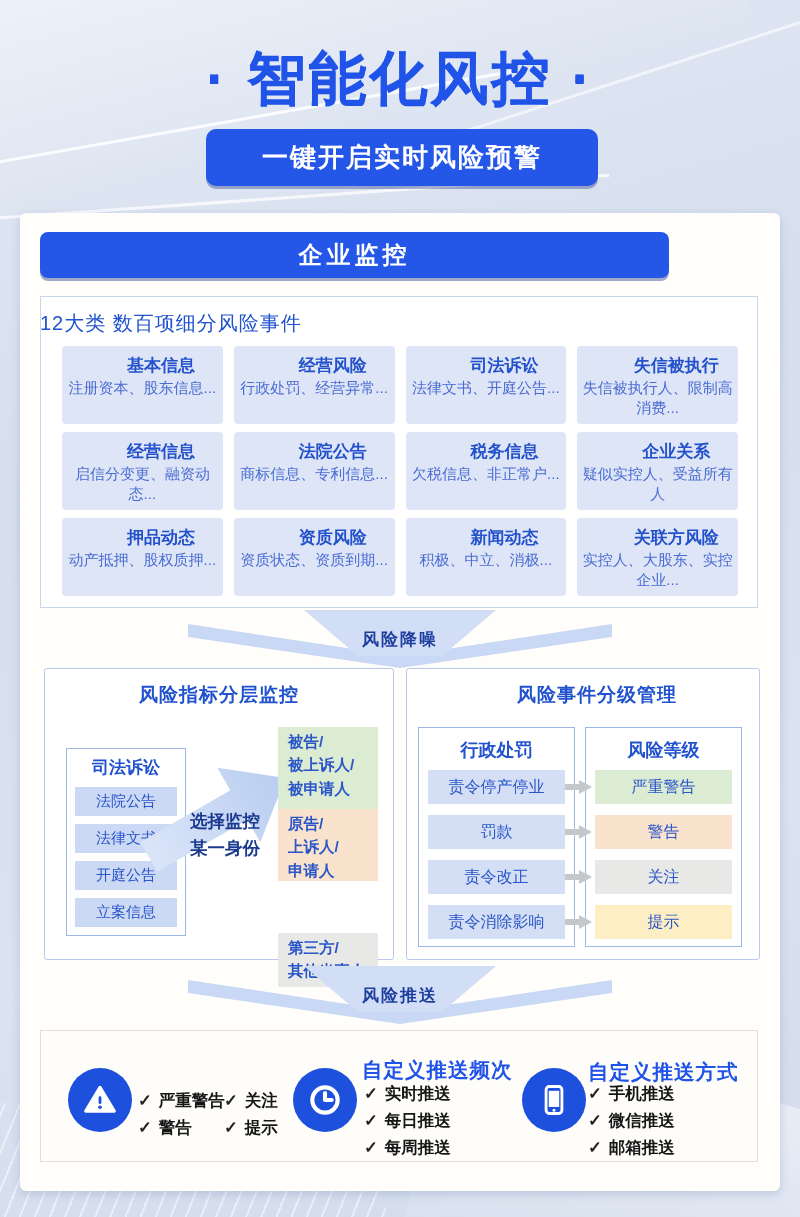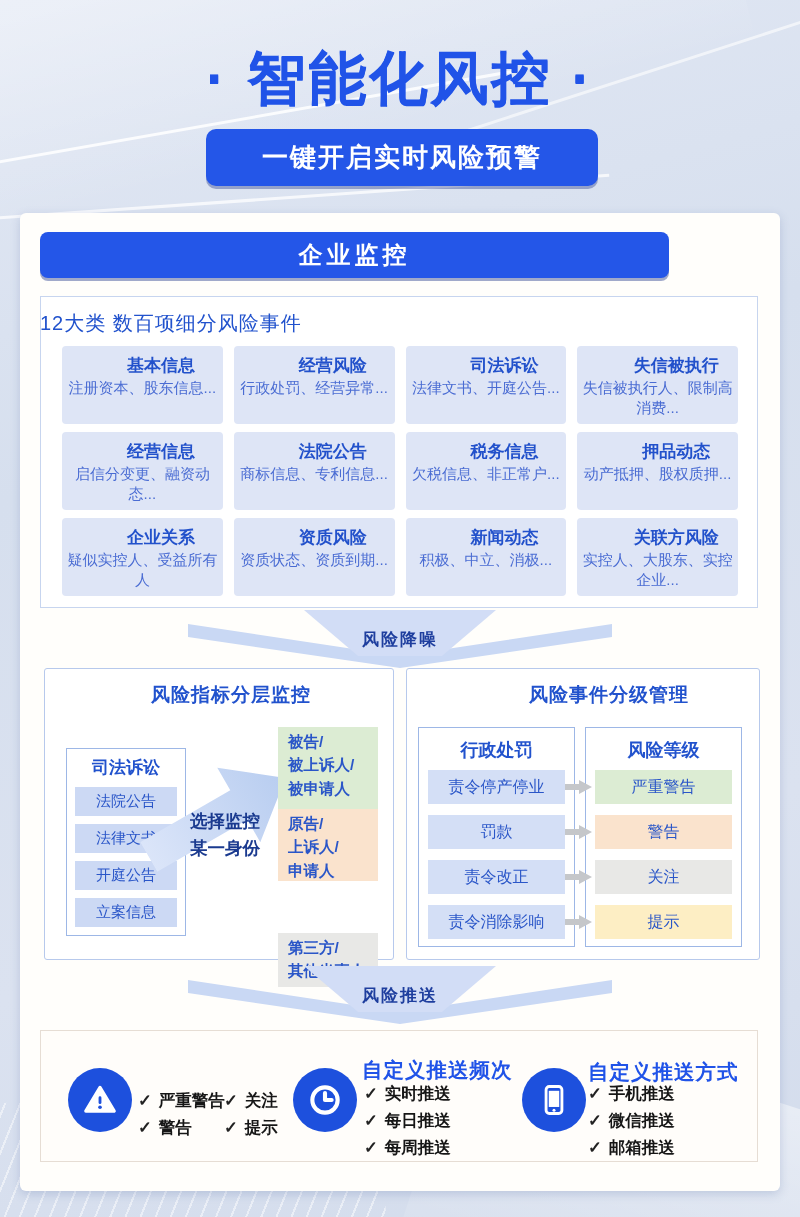--- a/index.html
+++ b/index.html
@@ -54,21 +54,21 @@
   .arrow-down { position:absolute; left:188px; width:424px; height:58px; }
   .arrow-down-label { position:absolute; width:100%; text-align:center; top:18px;
     font-size:17px; font-weight:700; color:#1e3e9e; letter-spacing:2px; }
   .ad1 { top:610px; } .ad2 { top:966px; }
 
   .tier-panel { position:absolute; left:44px; top:668px; width:350px; height:292px;
     background:#ffffff; border:1.5px solid #b7c9ec; border-radius:3px; }
   .grade-panel { position:absolute; left:406px; top:668px; width:354px; height:292px;
     background:#ffffff; border:1.5px solid #b7c9ec; border-radius:3px; }
   .panel-heading { position:absolute; top:682px; font-size:19px; font-weight:700;
-    color:#2152cd; letter-spacing:1px; text-align:center;margin-left:12px; }
+    color:#2152cd; letter-spacing:1px; text-align:center; }
   .ph-left { left:44px; width:350px; } .ph-right { left:406px; width:382px; }
 
   .source-box { position:absolute; left:66px; top:748px; width:120px; height:188px;
     background:#ffffff; border:1.5px solid #9db7e6; }
   .source-title { text-align:center; margin-top:7px; font-size:17px; font-weight:700; color:#2152cd; }
   .src-pill { height:29px; margin:8px 8px 0; background:#ccd9f4; color:#2a56c8;
     font-size:15px; display:flex; align-items:center; justify-content:center; }
 
   .tier-arrow { position:absolute; left:138px; top:762px; width:160px; height:110px;
     transform:rotate(-30deg); }
@@ -151,26 +151,26 @@
     </div>
     <div class="cell">
       <span class="cell-title">法院公告</span>
       <span class="cell-desc">商标信息、专利信息...</span>
     </div>
     <div class="cell">
       <span class="cell-title">税务信息</span>
       <span class="cell-desc">欠税信息、非正常户...</span>
     </div>
     <div class="cell">
+      <span class="cell-title">企业关系</span>
+      <span class="cell-desc">疑似实控人、受益所有人</span>
+    </div>
+    <div class="cell">
       <span class="cell-title">押品动态</span>
       <span class="cell-desc">动产抵押、股权质押...</span>
-    </div>
-    <div class="cell">
-      <span class="cell-title">企业关系</span>
-      <span class="cell-desc">疑似实控人、受益所有人</span>
     </div>
     <div class="cell">
       <span class="cell-title">资质风险</span>
       <span class="cell-desc">资质状态、资质到期...</span>
     </div>
     <div class="cell">
       <span class="cell-title">新闻动态</span>
       <span class="cell-desc">积极、中立、消极...</span>
     </div>
     <div class="cell">

